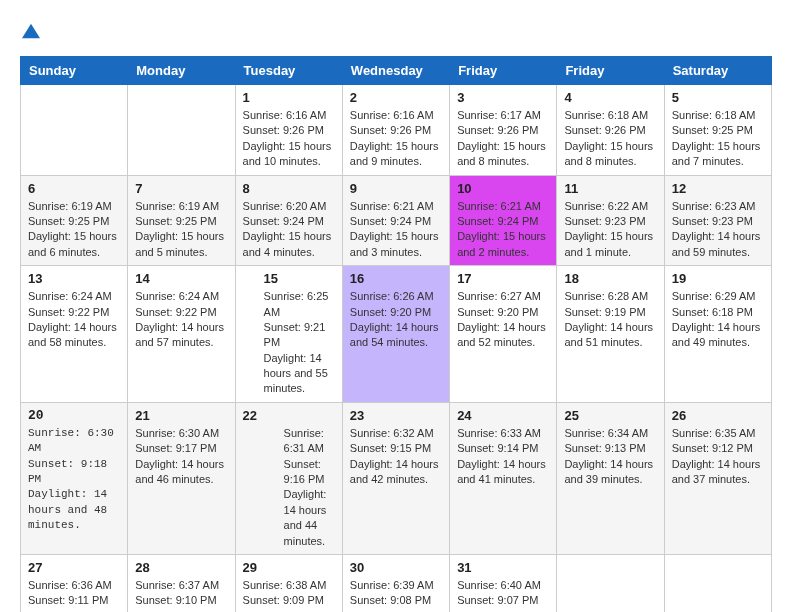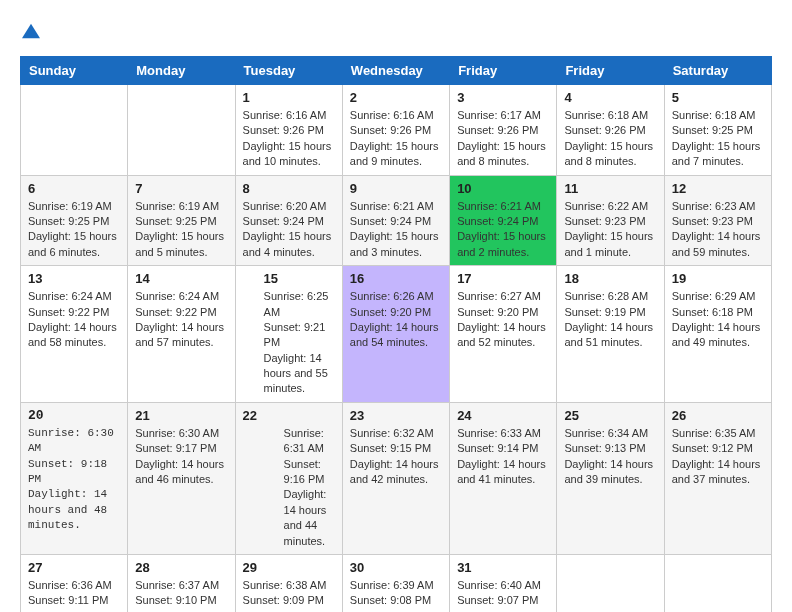--- a/index.html
+++ b/index.html
@@ -175,21 +175,21 @@
           <div class="day-info" style="white-space: pre-line;">Sunrise: 6:20 AM
 Sunset: 9:24 PM
 Daylight: 15 hours and 4 minutes.</div>
         </td>
         <td style="background-color: rgb(245, 245, 245);">
           <span class="day-number">9</span>
           <div class="day-info" style="white-space: pre-line;">Sunrise: 6:21 AM
 Sunset: 9:24 PM
 Daylight: 15 hours and 3 minutes.</div>
         </td>
-        <td style="background-color: #22c55e;">
+        <td style="background-color: #d946ef;">
           <span class="day-number">10</span>
           <div class="day-info" style="white-space: pre-line;">Sunrise: 6:21 AM
 Sunset: 9:24 PM
 Daylight: 15 hours and 2 minutes.</div>
         </td>
         <td style="background-color: rgb(245, 245, 245);">
           <span class="day-number">11</span>
           <div class="day-info" style="white-space: pre-line;">Sunrise: 6:22 AM
 Sunset: 9:23 PM
 Daylight: 15 hours and 1 minute.</div>

